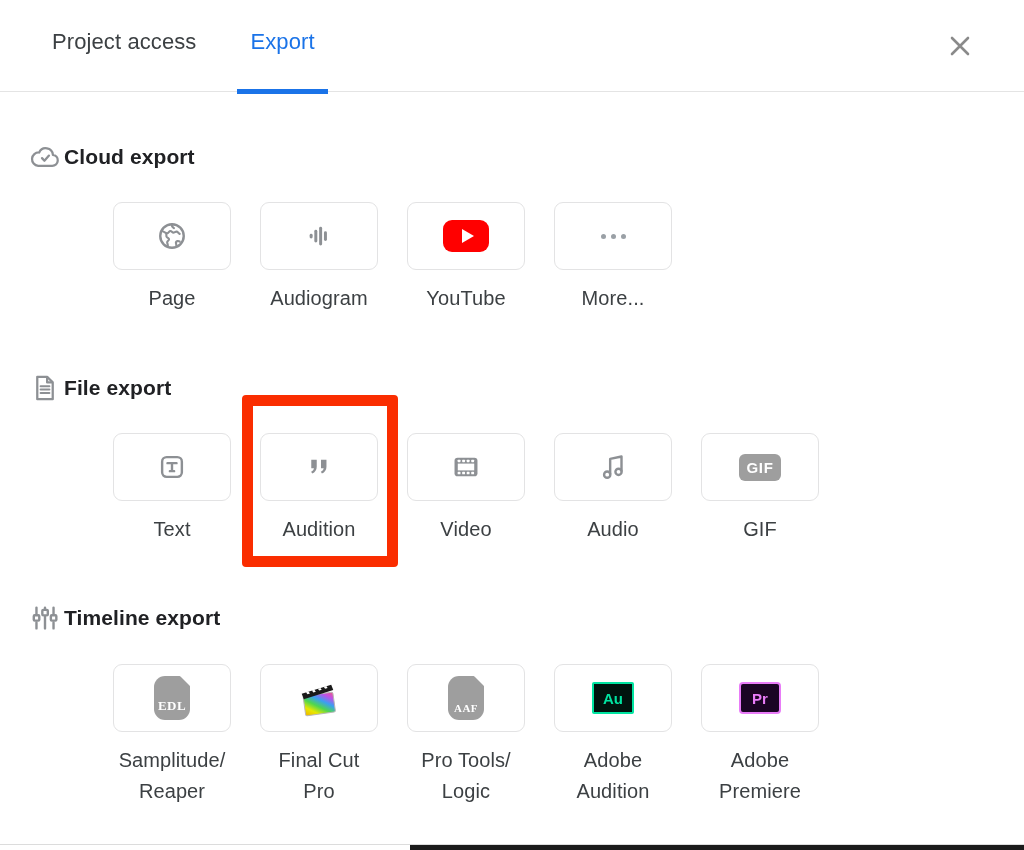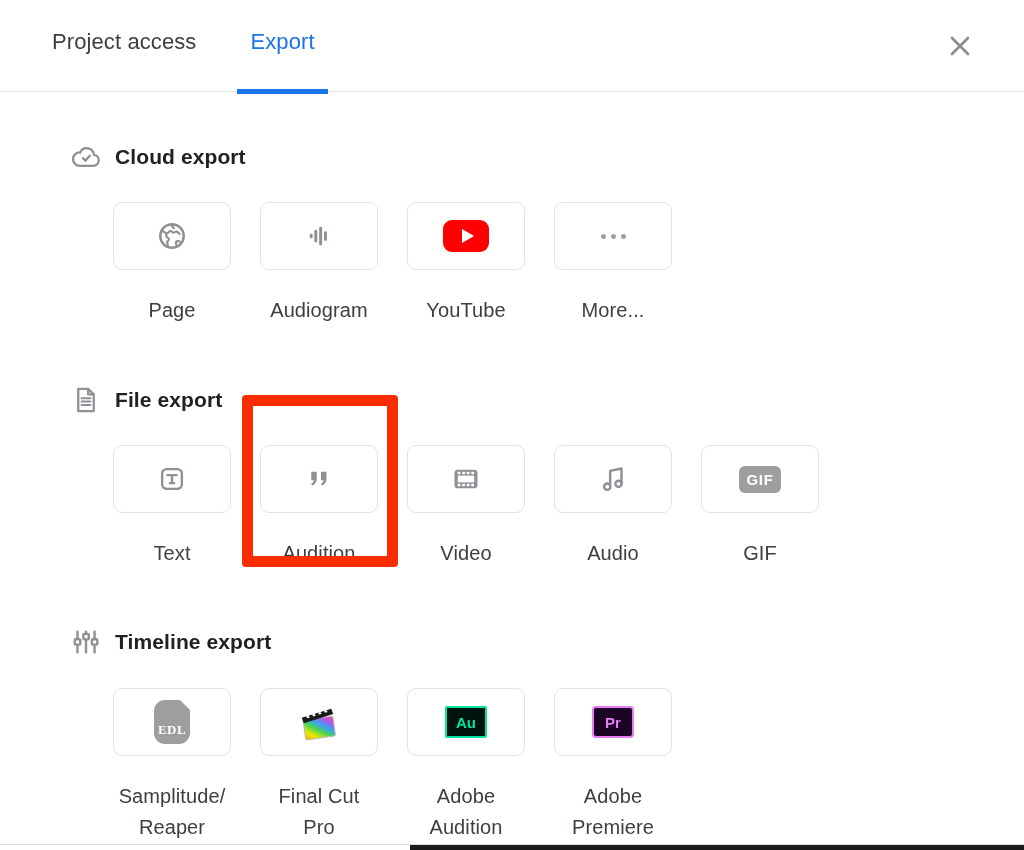--- a/index.html
+++ b/index.html
@@ -75,22 +75,22 @@
   .content {
     position: relative;
     padding: 0 0 0 0;
   }
 
   .section { position: relative; }
 
   .section-head {
     display: flex;
     align-items: center;
-    gap: 12px;
-    padding-left: 69px;
+    gap: 2px;
+    padding-left: 28px;
   }
 
   .section-icon {
     width: 34px;
     height: 34px;
     display: flex;
     align-items: center;
     justify-content: center;
     flex: 0 0 auto;
   }
@@ -107,21 +107,20 @@
     padding-left: 113px;
     gap: 29px;
   }
 
   .tile {
     width: 118px;
     display: flex;
     flex-direction: column;
     align-items: center;
     cursor: pointer;
-    gap: 12px;
   }
 
   .tile-card {
     width: 118px;
     height: 68px;
     border: 1px solid #e3e3e4;
     border-radius: 9px;
     background: #ffffff;
     display: flex;
     align-items: center;
@@ -465,20 +464,26 @@
                     <path d="M23.7 10.6l2.6-.4 1.1 2.1-2.6.4z"></path>
                     <path d="M29.8 9.6l2.6-.4 1.1 2.1-2.6.4z"></path>
                   </g>
                 </g>
               </svg>
             </span>
           </div>
           <div class="tile-label">Final Cut<br>Pro</div>
         </div>
 
+        <div class="tile">
+          <div class="tile-card">
+            <span class="doc-badge aaf">AAF</span>
+          </div>
+          <div class="tile-label">Pro Tools/<br>Logic</div>
+        </div>
 
         <div class="tile">
           <div class="tile-card">
             <span class="adobe-badge adobe-au">Au</span>
           </div>
           <div class="tile-label">Adobe<br>Audition</div>
         </div>
 
         <div class="tile">
           <div class="tile-card">

